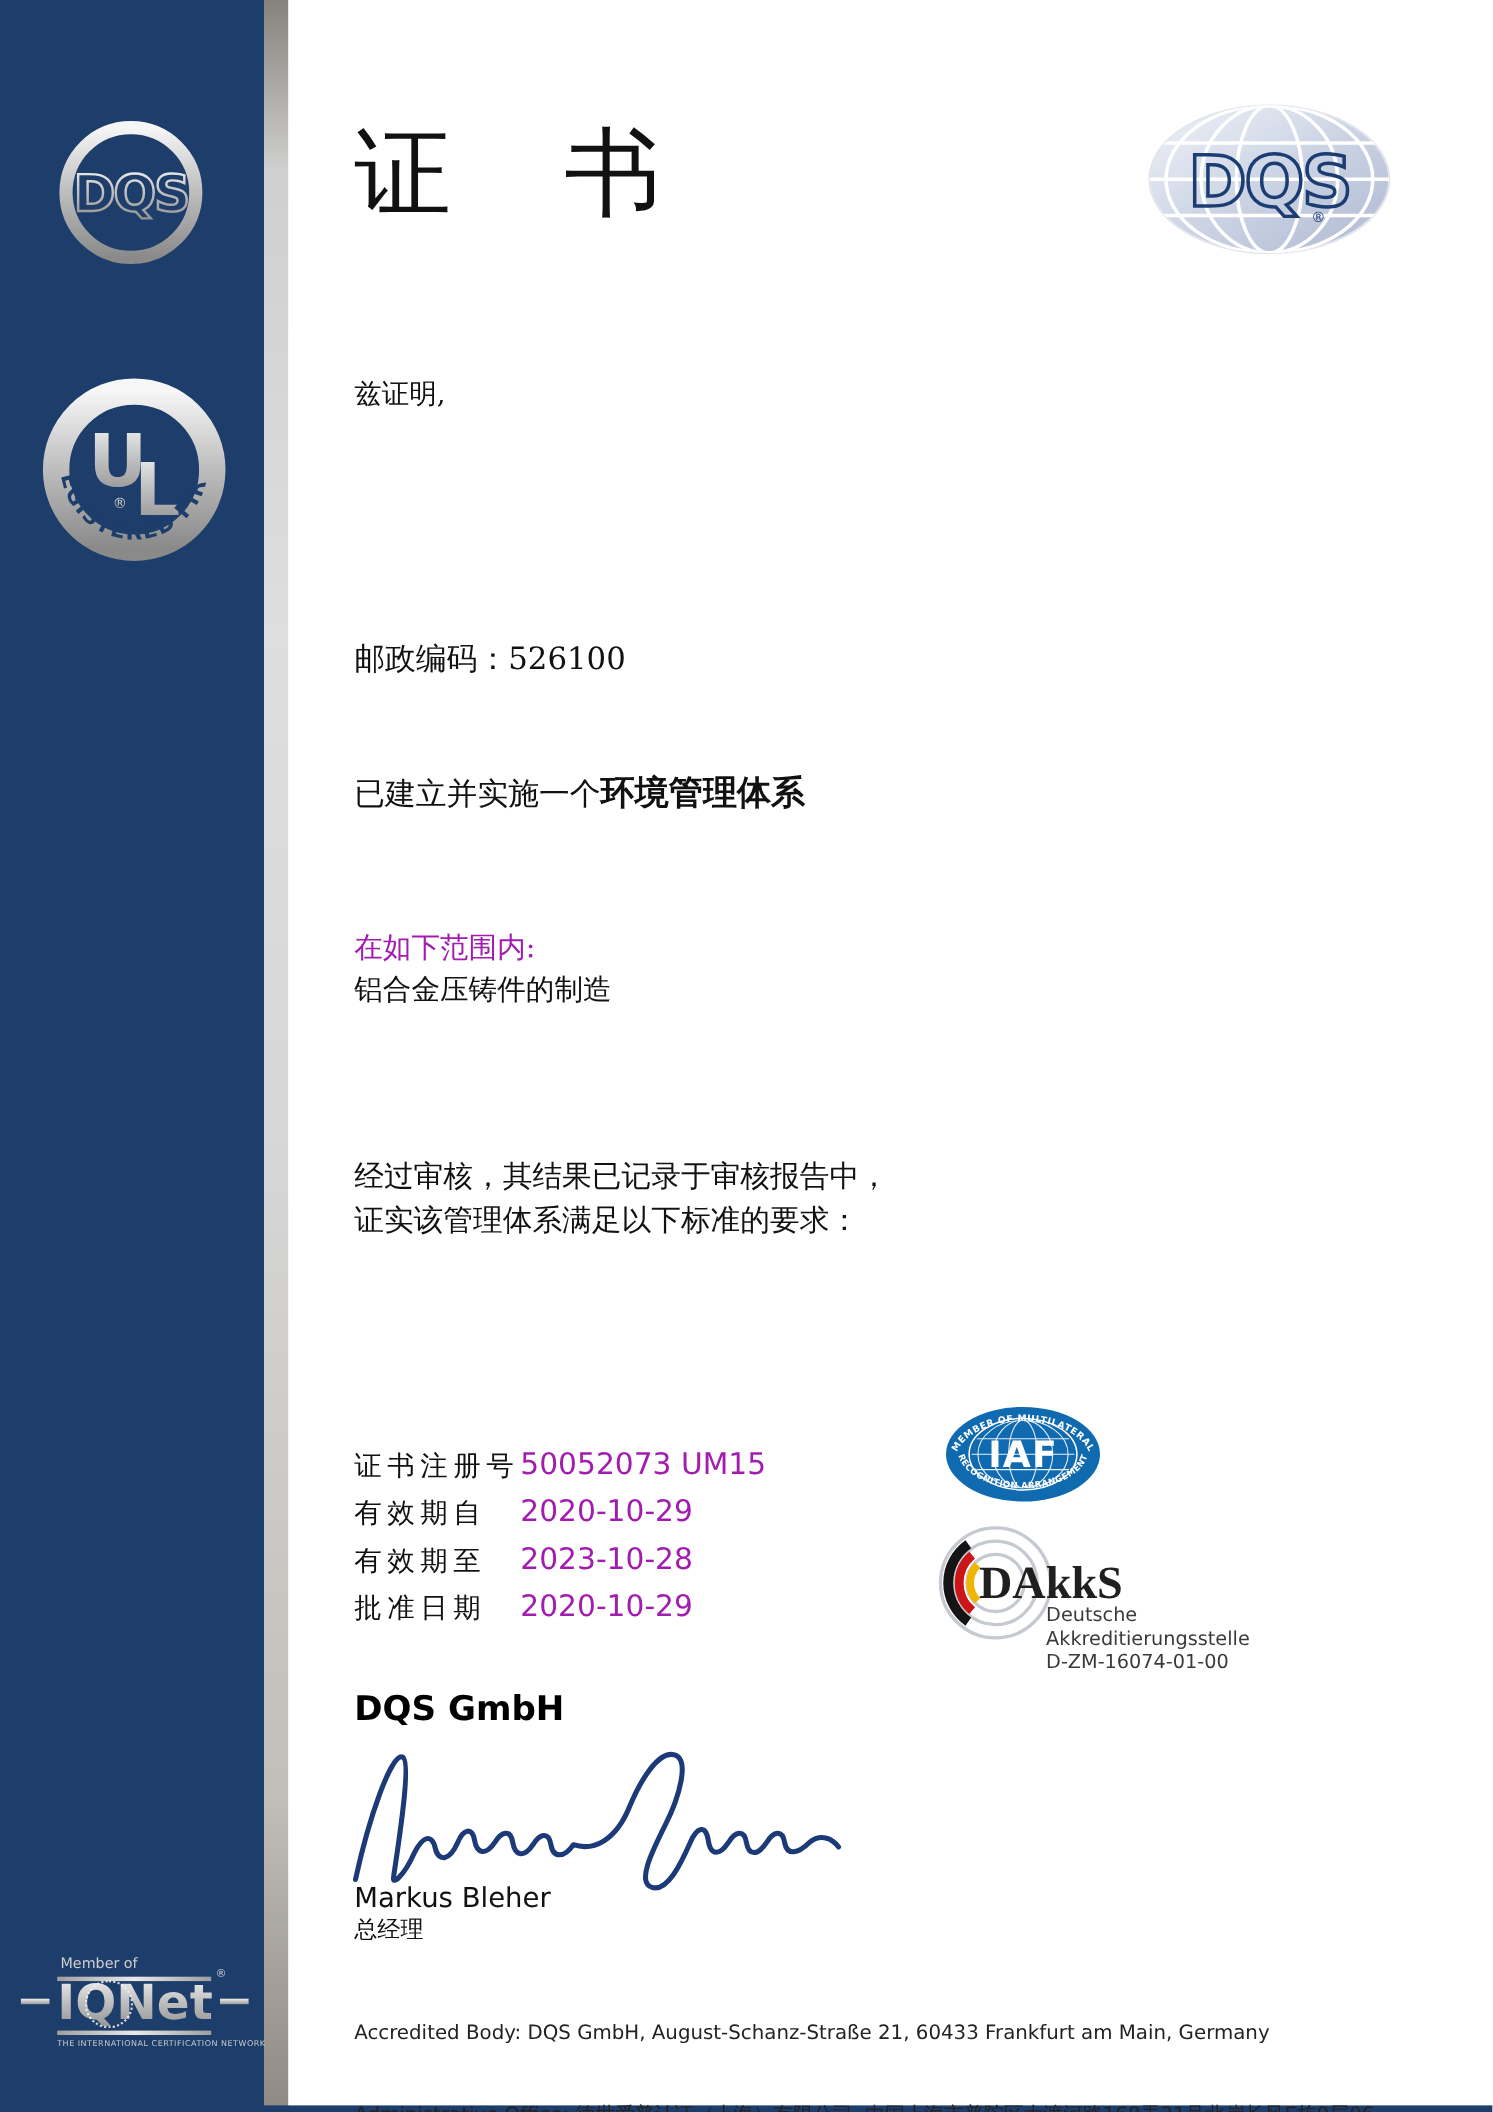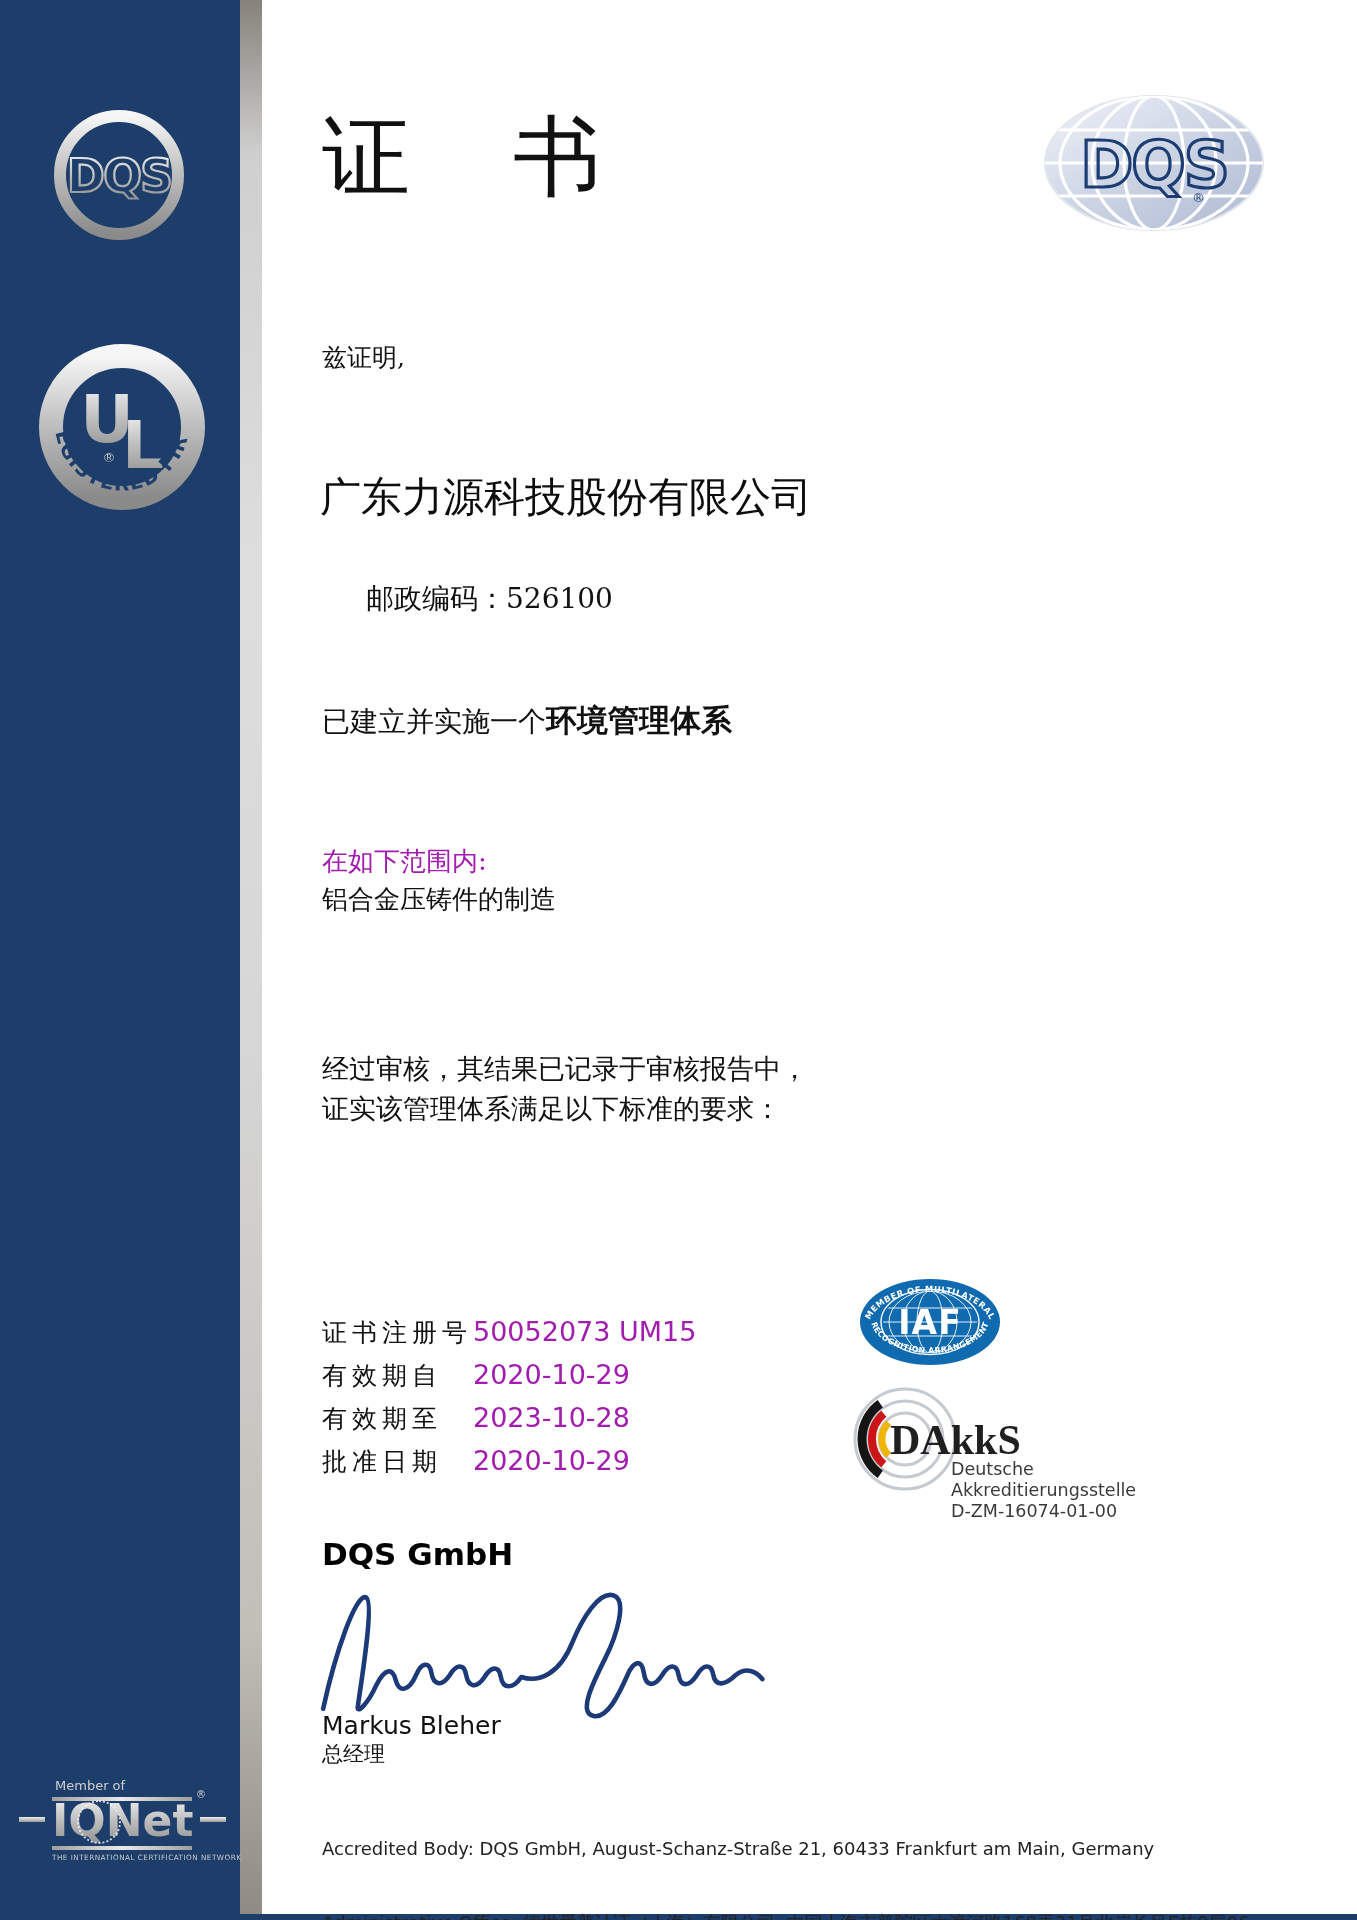--- a/index.html
+++ b/index.html
@@ -11,21 +11,21 @@
   .silver-strip{left:240px;top:0;width:22px;height:1920px;
     background:linear-gradient(180deg,#86827b 0%,#cfcfcf 8%,#dedede 30%,#d6d6d6 55%,#c2beb8 85%,#8e8a83 100%);}
   .bottom-line{left:0;top:1914px;width:1357px;height:6px;background:#1d3d6b;}
   
   .title{left:322px;top:98px;font-size:88px;color:#111;letter-spacing:0;}
   .title .t2{margin-left:103px;}
   
   .salutation{left:322px;top:341px;font-size:25px;color:#111;}
   .company{left:320px;top:470px;font-size:41px;color:#0d0d0d;}
   .addr{left:322px;top:541px;font-size:28px;color:#111;}
-  .postcode{left:322px;top:580px;font-size:28px;color:#111;margin-left:44px;}
+  .postcode{left:322px;top:580px;font-size:28px;color:#111;}
   .statement{left:322px;top:700px;font-size:28px;color:#111;}
   .statement b{font-size:31px;font-weight:700;}
   .scope-intro{left:322px;top:844px;font-size:26px;color:#a21caf;}
   .scope{left:322px;top:882px;font-size:26px;color:#111;}
   .audit1{left:322px;top:1051px;font-size:27px;color:#111;}
   .audit2{left:322px;top:1091px;font-size:27px;color:#111;}
   .standard{left:320px;top:1150px;font-size:46px;font-weight:700;color:#000;
             font-family:"DejaVu Sans",sans-serif;letter-spacing:1px;}
   
   .row-label{font-size:25px;color:#111;letter-spacing:5px;}
@@ -152,21 +152,20 @@
       <ellipse cx="114" cy="71" rx="94" ry="67"></ellipse>
       <line x1="5" y1="38" x2="223" y2="38"></line>
       <line x1="5" y1="71" x2="223" y2="71"></line>
       <line x1="5" y1="104" x2="223" y2="104"></line>
     </g>
     <text x="114" y="95" text-anchor="middle" font-family="DejaVu Sans, sans-serif" font-size="64" font-weight="bold" letter-spacing="-2" fill="none" stroke="#1c3c74" stroke-width="3.2">DQS</text>
     <text x="152" y="110" font-family="DejaVu Sans, sans-serif" font-size="13" fill="#1c3c74">®</text>
   </svg>
 
   <div class="abs salutation">兹证明,</div>
-  <div class="abs company">广东力源科技股份有限公司</div>
   <div class="abs postcode">邮政编码：526100</div>
 
   <div class="abs statement">
     <span>已建立并实施一个</span><b>环境管理体系</b>
   </div>
 
   <div class="abs scope-intro">在如下范围内:</div>
   <div class="abs scope">铝合金压铸件的制造</div>
 
   <div class="abs audit2">证实该管理体系满足以下标准的要求：</div>

